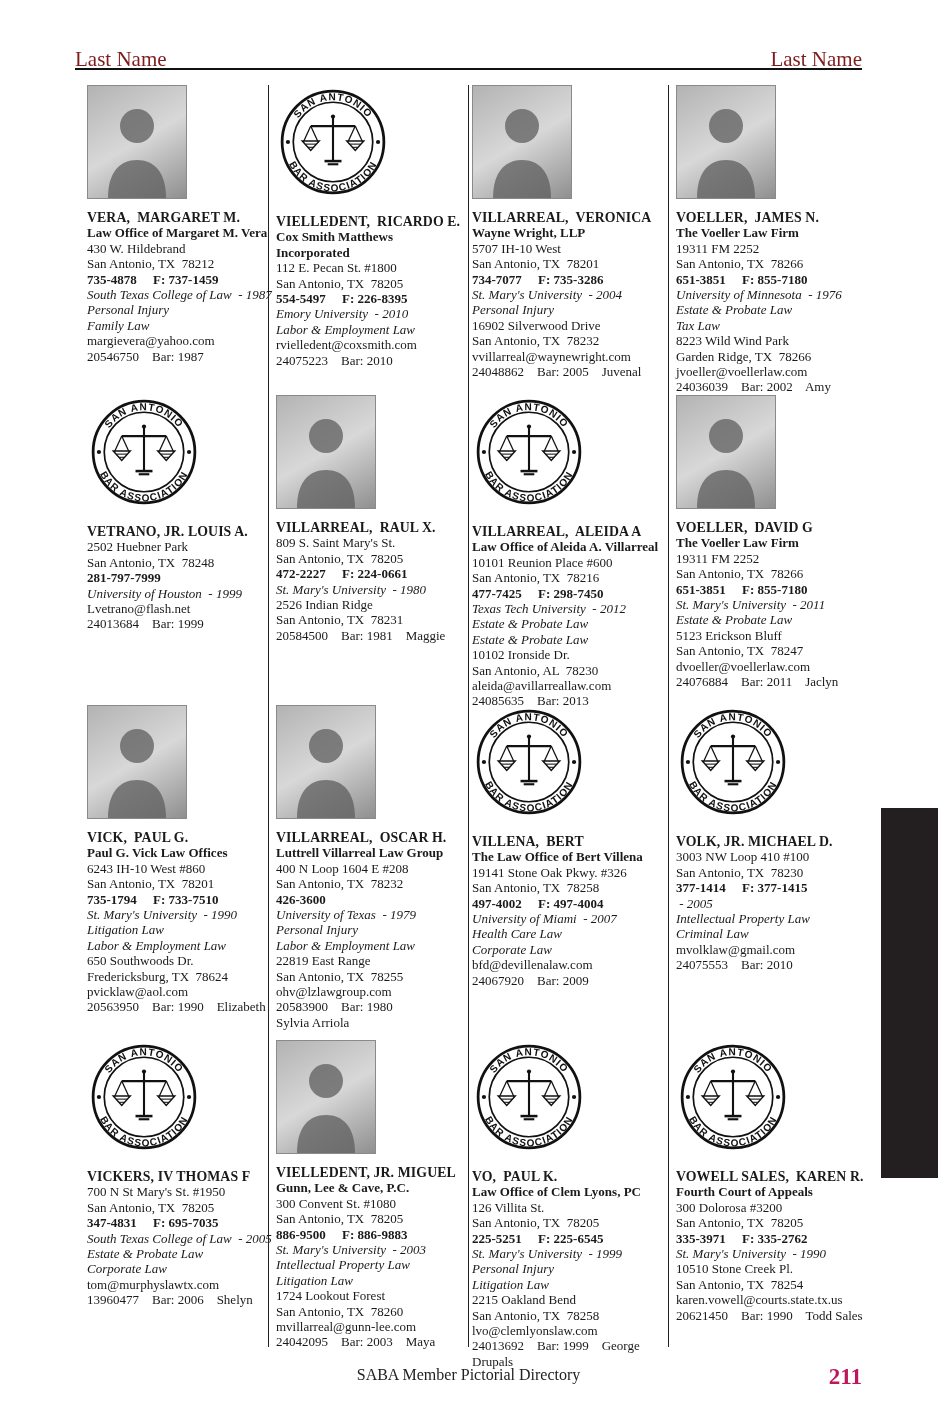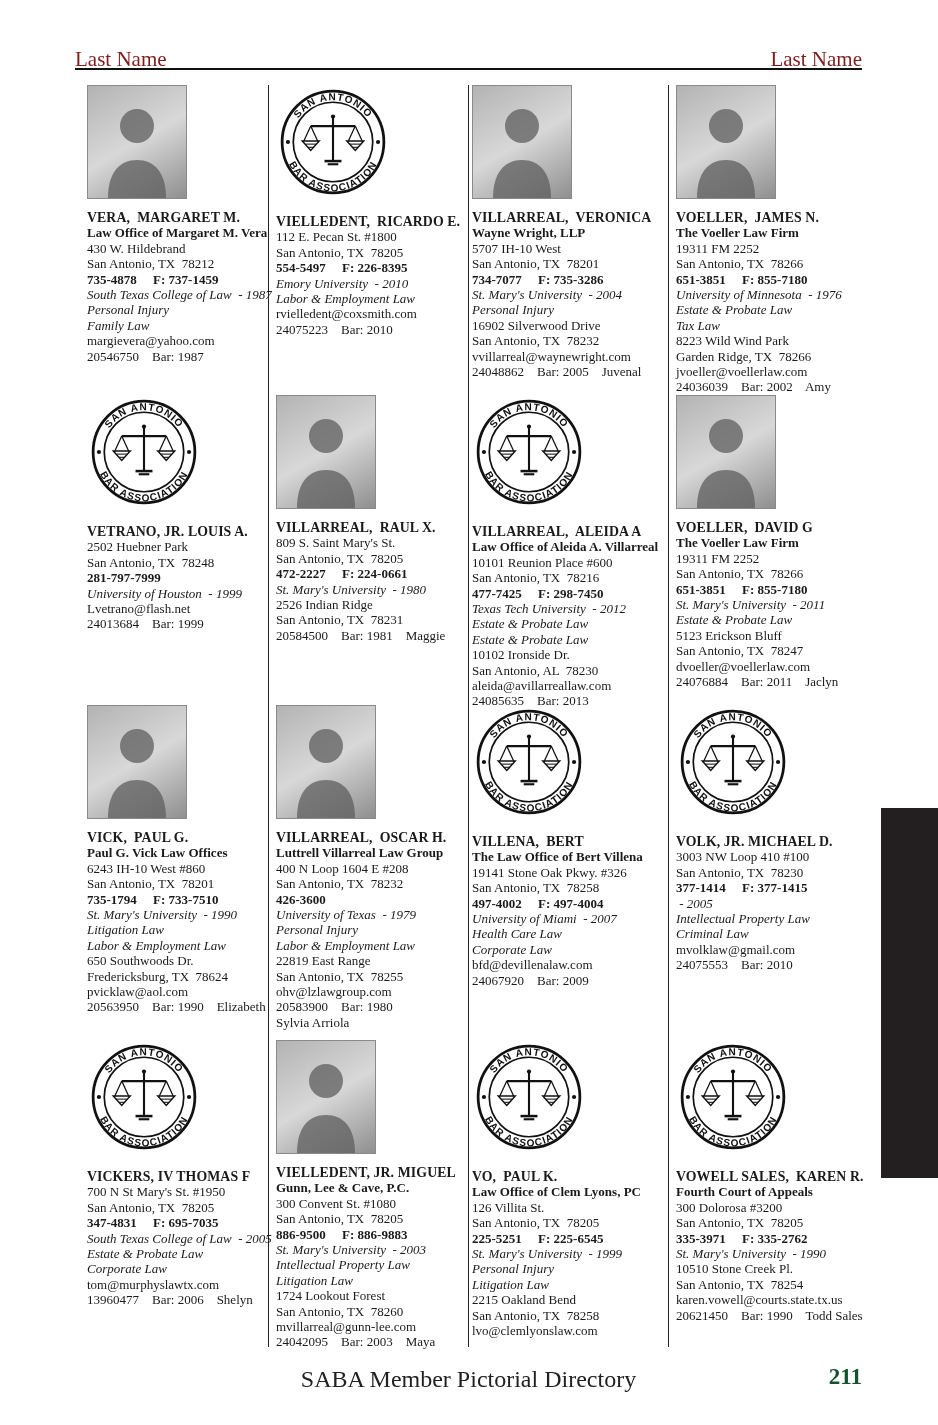--- a/index.html
+++ b/index.html
@@ -24,22 +24,22 @@
   .photo svg{display:block;width:100%;height:100%;}
   .seal{width:106px;height:106px;margin-top:4px;margin-left:4px;}
   .seal svg{display:block;width:100%;height:100%;}
   .sealtext{font-family:"Liberation Sans","DejaVu Sans",sans-serif;font-size:9.5px;
     font-weight:bold;letter-spacing:1px;fill:#111;}
   .line{font-size:13px;line-height:15.4px;white-space:pre-wrap;}
   .line.name{font-weight:bold;font-size:13.8px;letter-spacing:0.1px;}
   .line.bold{font-weight:bold;}
   .line.italic{font-style:italic;}
   .footer{position:absolute;left:75px;top:1366px;width:787px;height:34px;}
-  .footer .title{position:absolute;left:0;right:0;text-align:center;font-size:24px;color:#222;}
-  .footer .pageno{position:absolute;right:0;top:-2px;font-size:23px;font-weight:bold;color:#14532d;}
+  .footer .title{position:absolute;left:0;right:0;text-align:center;font-size:16px;color:#222;}
+  .footer .pageno{position:absolute;right:0;top:-2px;font-size:23px;font-weight:bold;color:#be185d;}
   .edge-tab{position:absolute;left:881px;top:808px;width:57px;height:370px;background:#231f20;}
 </style>
 </head>
 <body>
 
 <div class="hdr left">Last Name</div>
 <div class="hdr right">Last Name</div>
 <div class="hrule"></div>
 
 <div class="grid">
@@ -92,20 +92,21 @@
       <polygon points="63,49 79,49 71,58" stroke-width="1.4"></polygon>
       <line x1="66" y1="52" x2="76" y2="52" stroke-width="1"></line>
       <line x1="68.5" y1="55" x2="73.5" y2="55" stroke-width="1"></line>
       <line x1="42" y1="68" x2="58" y2="68" stroke-width="2.4"></line>
       <line x1="45" y1="71" x2="55" y2="71" stroke-width="2"></line>
     </g>
   </svg>
         </div>
       </div>
       <div class="line name">VIELLEDENT,  RICARDO E.</div>
+      <div class="line bold">Cox Smith Matthews Incorporated</div>
       <div class="line plain">112 E. Pecan St. #1800</div>
       <div class="line plain">San Antonio, TX  78205</div>
       <div class="line bold">554-5497     F: 226-8395</div>
       <div class="line italic">Emory University  - 2010</div>
       <div class="line italic">Labor &amp; Employment Law</div>
       <div class="line plain">rvielledent@coxsmith.com</div>
       <div class="line plain">24075223    Bar: 2010</div>
     </div>
     <div class="entry col2 row0">
       <div class="imgbox">
@@ -504,20 +505,21 @@
       <div class="line bold">Law Office of Clem Lyons, PC</div>
       <div class="line plain">126 Villita St.</div>
       <div class="line plain">San Antonio, TX  78205</div>
       <div class="line bold">225-5251     F: 225-6545</div>
       <div class="line italic">St. Mary's University  - 1999</div>
       <div class="line italic">Personal Injury</div>
       <div class="line italic">Litigation Law</div>
       <div class="line plain">2215 Oakland Bend</div>
       <div class="line plain">San Antonio, TX  78258</div>
       <div class="line plain">lvo@clemlyonslaw.com</div>
+      <div class="line plain">24013692    Bar: 1999    George Drupals</div>
     </div>
     <div class="entry col3 row3">
       <div class="imgbox">
         <div class="seal">
           <svg viewBox="0 0 100 100">
     <circle cx="50" cy="50" r="48" fill="none" stroke="#111" stroke-width="2.6"></circle>
     <circle cx="50" cy="50" r="37.5" fill="none" stroke="#111" stroke-width="1.6"></circle>
     <path id="st15" d="M 10.5,50 A 39.5,39.5 0 0 1 89.5,50" fill="none"></path>
     <path id="sb15" d="M 3.5,50 A 46.5,46.5 0 0 0 96.5,50" fill="none"></path>
     <text class="sealtext"><textPath href="#st15" startOffset="50%" text-anchor="middle">SAN ANTONIO</textPath></text>

